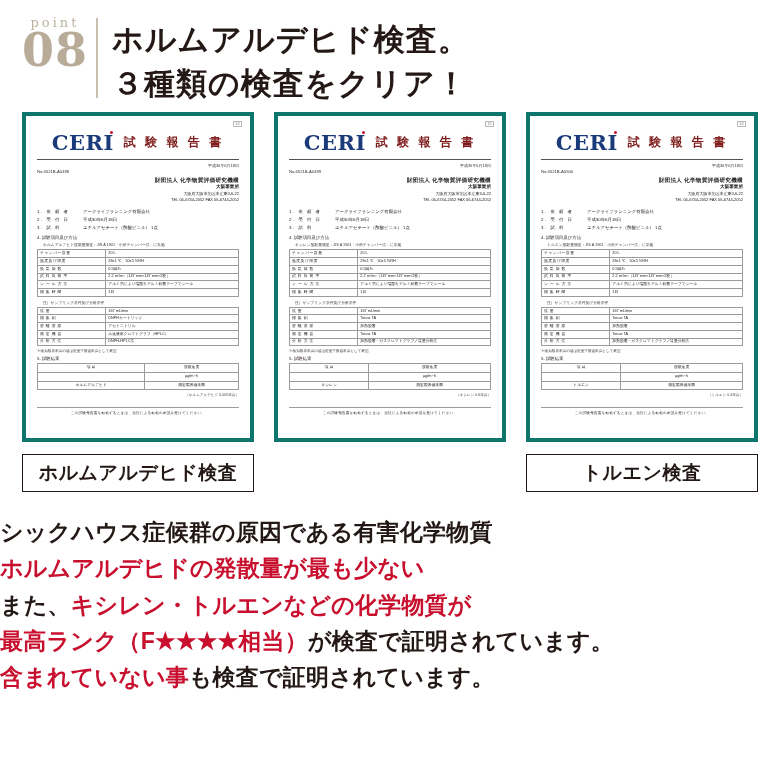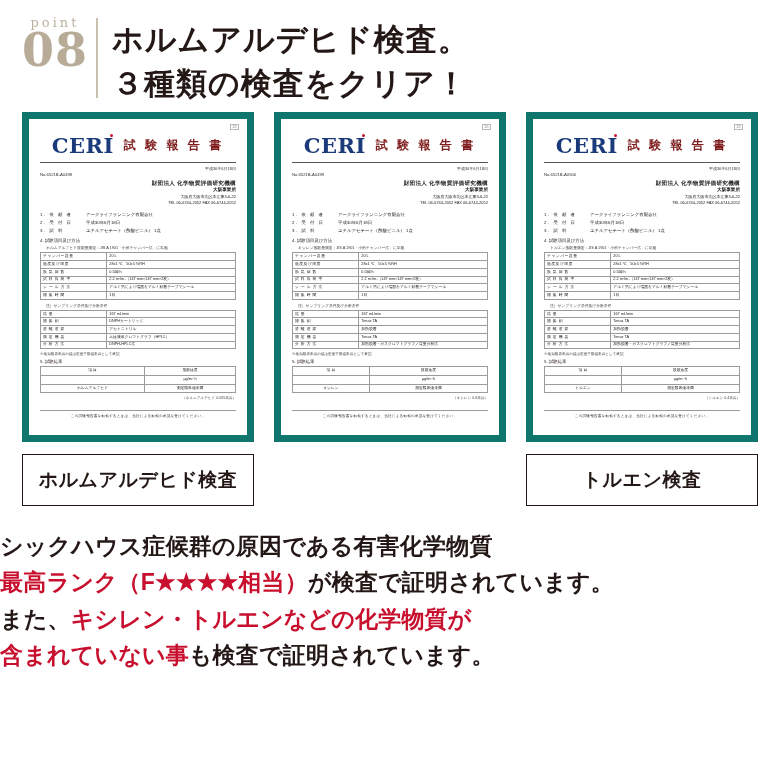--- a/index.html
+++ b/index.html
@@ -79,21 +79,21 @@
     padding: 0 22px;
     box-sizing: border-box;
     margin-top: 8px;
   }
   .cert-col {
     width: 232px;
   }
   .cert-doc {
     width: 232px;
     height: 330px;
-    border: 7px solid #0f766e;
+    border: 4px solid #0f766e;
     background: #fff;
     box-sizing: border-box;
     padding: 9px 11px 6px 11px;
     position: relative;
     overflow: hidden;
   }
   .doc-cornerno {
     position: absolute;
     top: 5px;
     right: 8px;
@@ -242,21 +242,21 @@
     font-size: 3.6px;
     color: #333;
     text-align: center;
     letter-spacing: 0.2px;
   }
 
   
   .cert-caption {
     margin-top: 12px;
     border: 1px solid #231815;
-    height: 52px;
+    height: 38px;
     display: flex;
     align-items: center;
     justify-content: center;
     font-size: 19px;
     font-weight: bold;
     letter-spacing: 0.5px;
     box-sizing: border-box;
   }
 
   
@@ -623,18 +623,19 @@
         <div class="doc-footnum">（トルエン 0.4未満）</div>
         <div class="doc-bottomnote">この試験報告書を転載するときは、当社による転載の承認を受けてください。</div>
       </div>
       <div class="cert-caption">トルエン検査</div>
     </div>
 
   </div>
 
   <div class="bottom">
     <div class="b">シックハウス症候群の原因である有害化学物質</div>
+    <div class="b accent">ホルムアルデヒドの発散量が最も少ない</div>
+    <div class="b"><span>また、</span><span class="accent">キシレン・トルエンなどの化学物質が</span></div>
     <div class="b"><span class="accent">最高ランク（F★★★★相当）</span><span>が検査で証明されています。</span></div>
-    <div class="b"><span>また、</span><span class="accent">キシレン・トルエンなどの化学物質が</span></div>
     <div class="b"><span class="accent">含まれていない事</span><span>も検査で証明されています。</span></div>
   </div>
 
 </div>
 
 </body></html>

